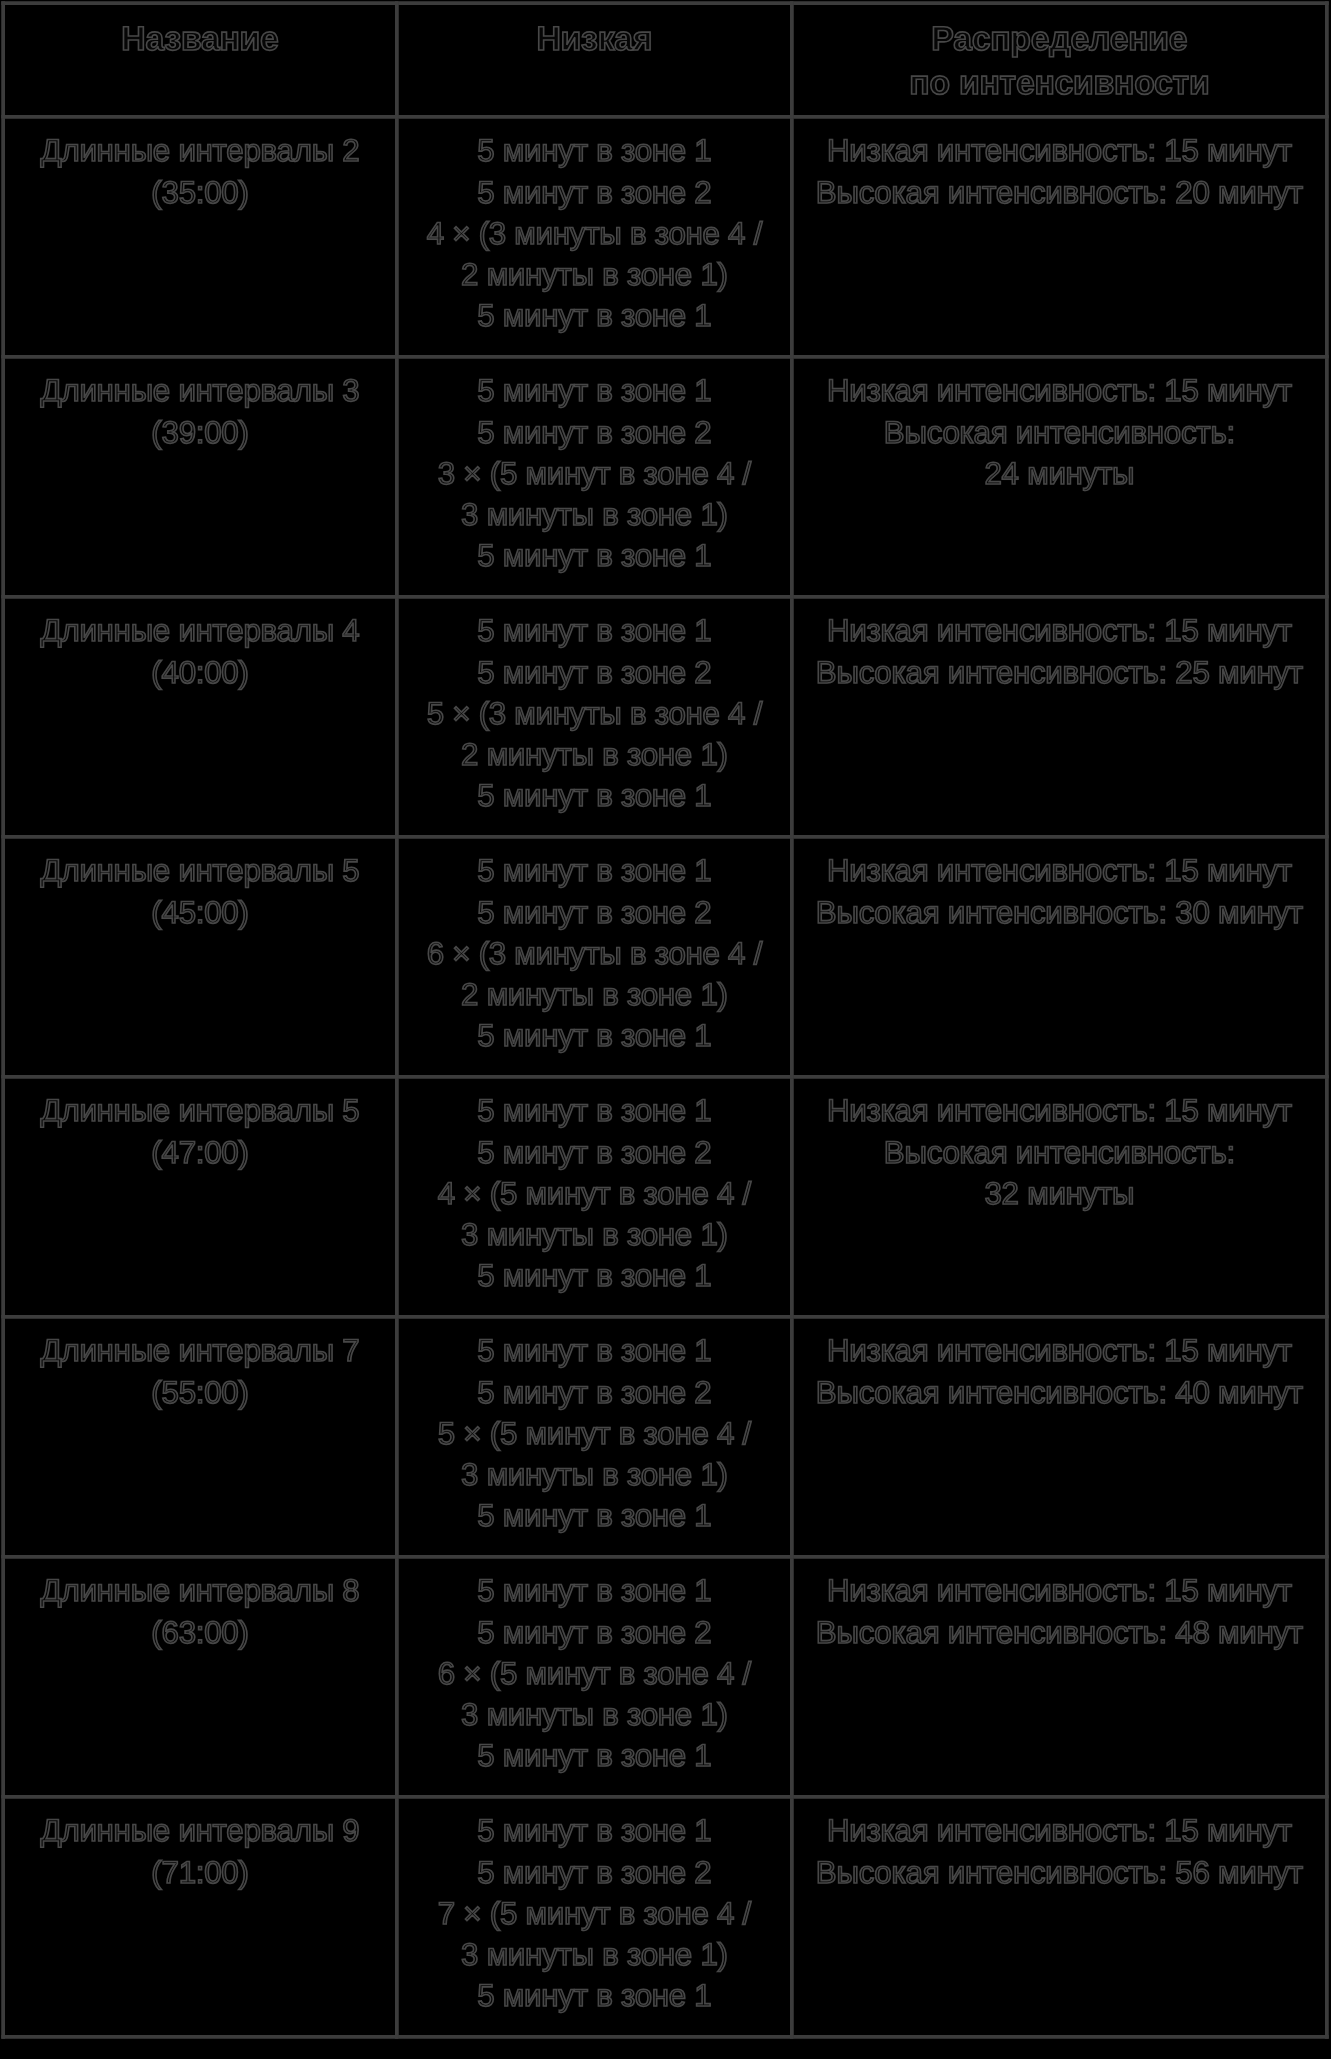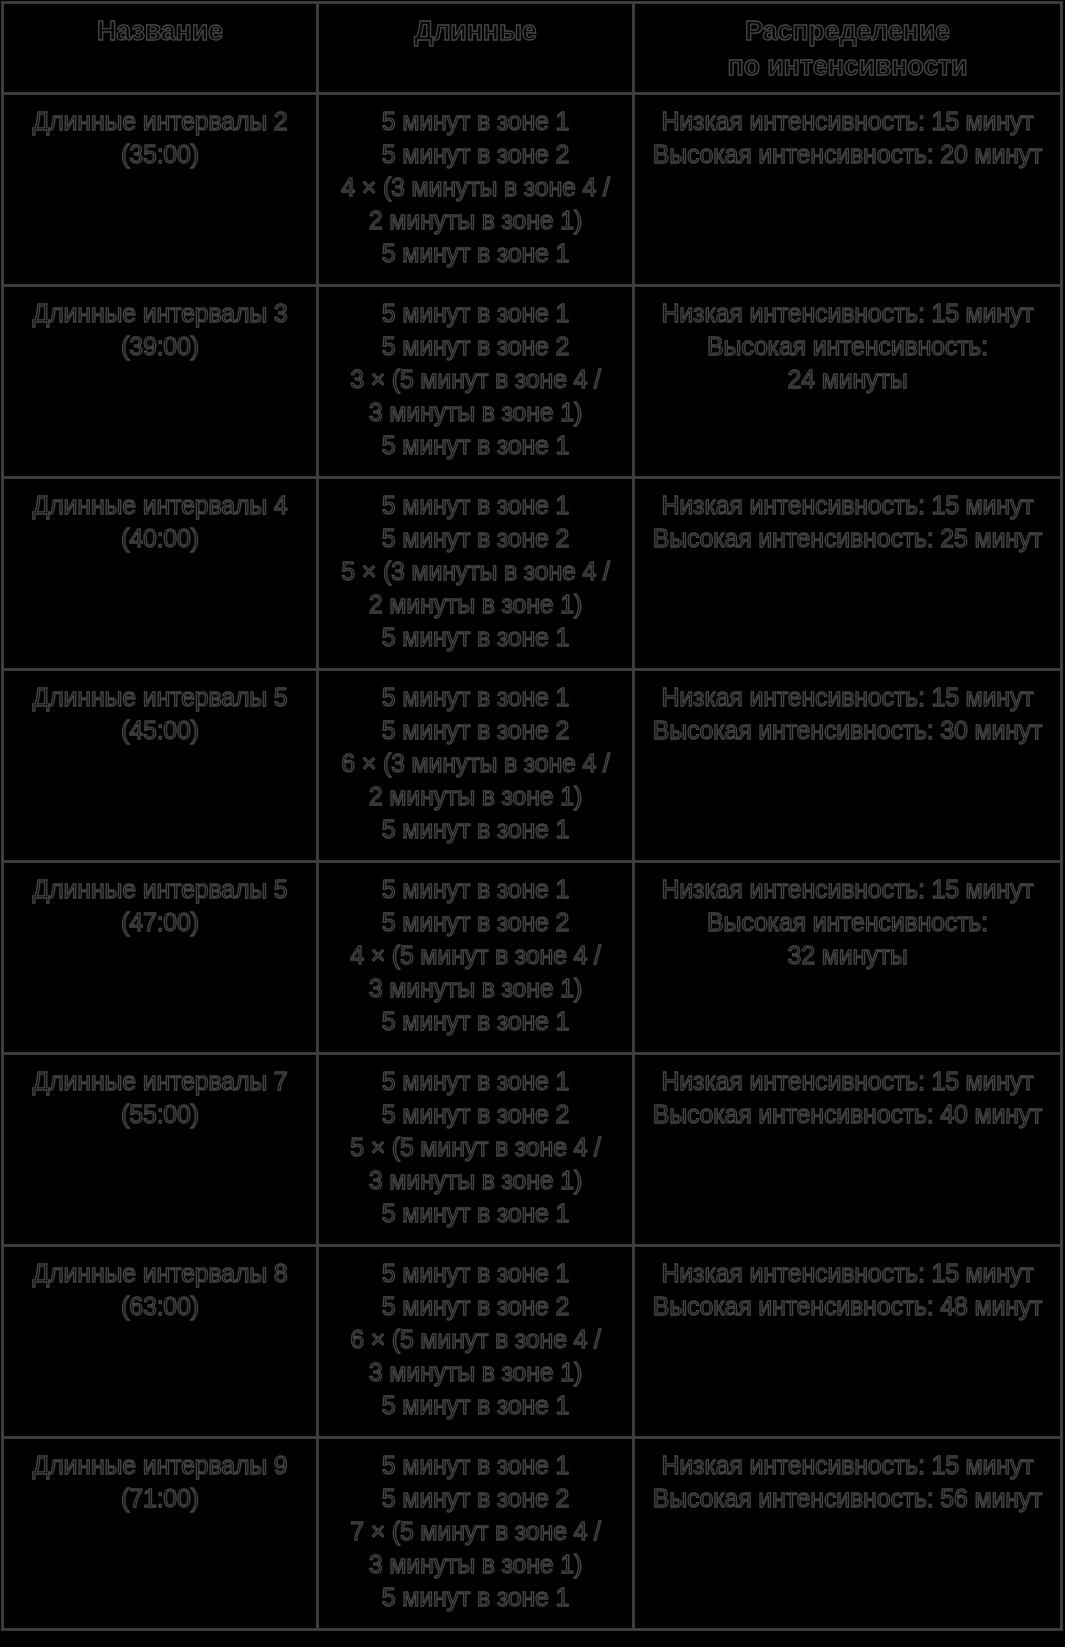--- a/index.html
+++ b/index.html
@@ -64,21 +64,21 @@
       <col class="c-name">
       <col class="c-format">
       <col class="c-int">
     </colgroup>
     <thead>
       <tr>
         <th>
           <div class="txt">Название</div>
         </th>
         <th>
-          <div class="txt">Длинные</div>
+          <div class="txt">Низкая</div>
         </th>
         <th>
           <div class="txt">Распределение
 по интенсивности</div>
         </th>
       </tr>
     </thead>
     <tbody id="table-body">
   <tr>
     <td>

